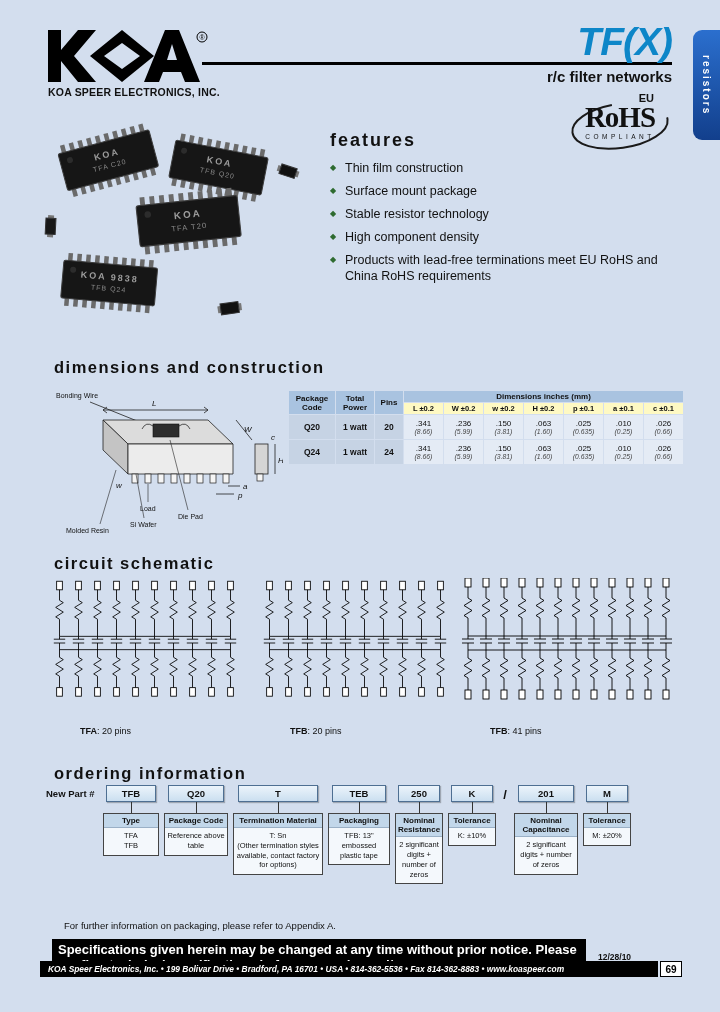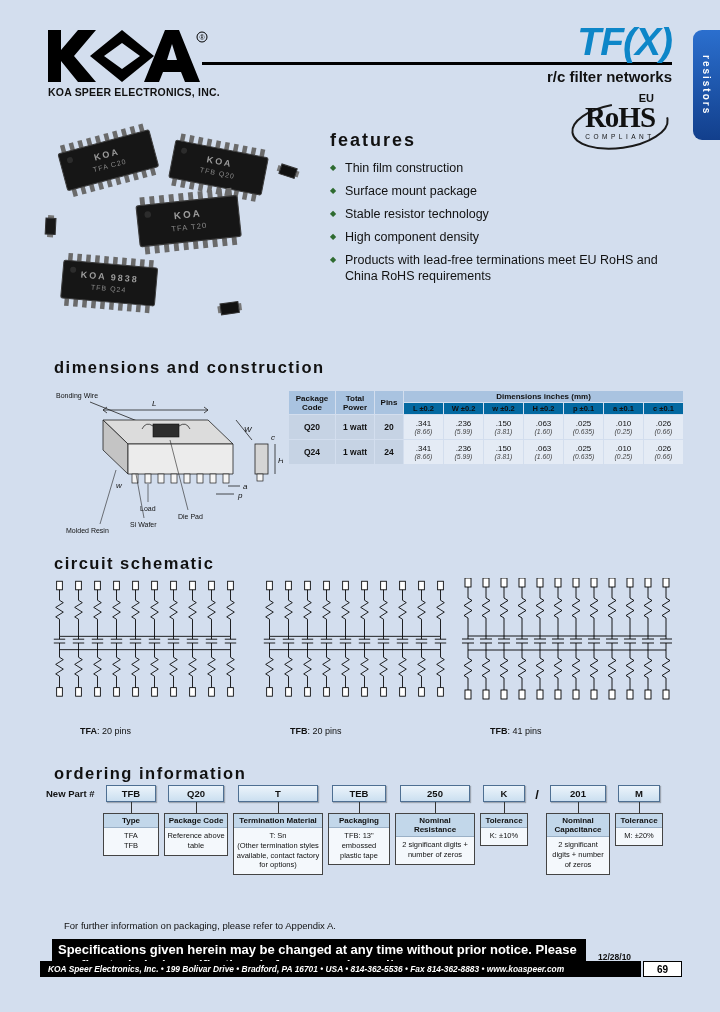--- a/index.html
+++ b/index.html
@@ -40,54 +40,54 @@
   
   .sec-title { position:absolute; font-size:16.5px; font-weight:bold; letter-spacing:1.5px; }
 
   
   .diagram { position:absolute; left:48px; top:382px; }
   .dlbl { font-size:7px; fill:#111; }
   .ditalic { font-size:8px; font-style:italic; fill:#111; }
   .dim-table { position:absolute; left:288px; top:390px; border-collapse:separate; border-spacing:1px; }
   .dim-table th, .dim-table td { text-align:center; vertical-align:middle; padding:1px 1px; }
   .th-main { background:#a9c3e0; font-size:8px; font-weight:bold; }
-  .th-sub  { background:#0369a1; font-size:7.5px; font-weight:bold; width:39px; }
+  .th-sub  { background:#fef9c3; font-size:7.5px; font-weight:bold; width:39px; }
   .td-key  { background:#c6d3e4; font-size:8.5px; font-weight:bold; height:24px; }
   .td-val  { background:#e4ebf5; font-size:8px; }
   .mm { display:block; font-size:6.8px; font-style:italic; color:#444; }
   .c-pkg { width:46px; } .c-pow { width:38px; } .c-pin { width:28px; }
 
   
   .sch { position:absolute; top:578px; }
   .sch-cap { margin-top:14px; padding-left:30px; font-size:9px; }
   .sch-cap b { font-weight:bold; }
 
   
   .ordering { position:absolute; left:46px; top:785px; width:630px; display:flex; align-items:flex-start; gap:5px; }
   .npl { width:52px; font-size:9.5px; font-weight:bold; padding-top:3px; flex:none; }
   .ocol { display:flex; flex-direction:column; align-items:center; flex:none; }
   .oc1{width:56px}.oc2{width:64px}.oc3{width:90px}.oc4{width:62px}
-  .oc5{width:80px}.oc6{width:48px}.oc7{width:64px}.oc8{width:48px}
+  .oc5{width:48px}.oc6{width:48px}.oc7{width:64px}.oc8{width:48px}
   .pbox { width:88%; text-align:center; font-size:9.5px; font-weight:bold; padding:2px 0;
     background:linear-gradient(#ecf4fb,#cbdff0); border:1px solid #4e6f92; box-shadow:1px 1px 1px rgba(0,0,0,.25); }
   .oline { width:1px; height:11px; background:#333; }
   .obox { width:100%; border:1px solid #444; background:#f4f8fc; }
   .obox-title { background:#c2d7ea; font-size:8px; font-weight:bold; text-align:center; padding:2px 1px; border-bottom:1px solid #9ab0c6; line-height:1.15; }
   .obox-body { padding:3px 2px 4px; text-align:center; }
   .obox-body span { display:block; font-size:7.5px; line-height:1.3; }
   .oslash { width:8px; font-size:13px; font-weight:bold; padding-top:2px; flex:none; text-align:center; }
   .footnote { position:absolute; left:64px; top:920px; font-size:9.5px; }
 
   
   .spec-row { position:absolute; left:52px; top:939px; width:622px; display:flex; align-items:center; }
   .spec-bar { width:534px; background:#000; color:#fff; font-size:13px; font-weight:bold; padding:2.5px 6px; }
   .spec-date { margin-left:12px; font-size:8.5px; font-weight:bold; }
   .footer-row { position:absolute; left:40px; top:961px; width:642px; display:flex; align-items:stretch; }
   .footer-bar { flex:1; background:#000; color:#fff; font-size:8.4px; font-style:italic; font-weight:bold; padding:3px 8px; white-space:nowrap; overflow:hidden; }
-  .page-box { width:39px; margin-left:2px; background:#fff; border:1.5px solid #000; color:#000;
+  .page-box { width:22px; margin-left:2px; background:#fff; border:1.5px solid #000; color:#000;
     font-size:10px; font-weight:bold; display:flex; align-items:center; justify-content:center; }
 </style>
 </head>
 <body>
 
 <div class="page">
 
   <div class="side-tab">
     <span>resistors</span>
   </div>

